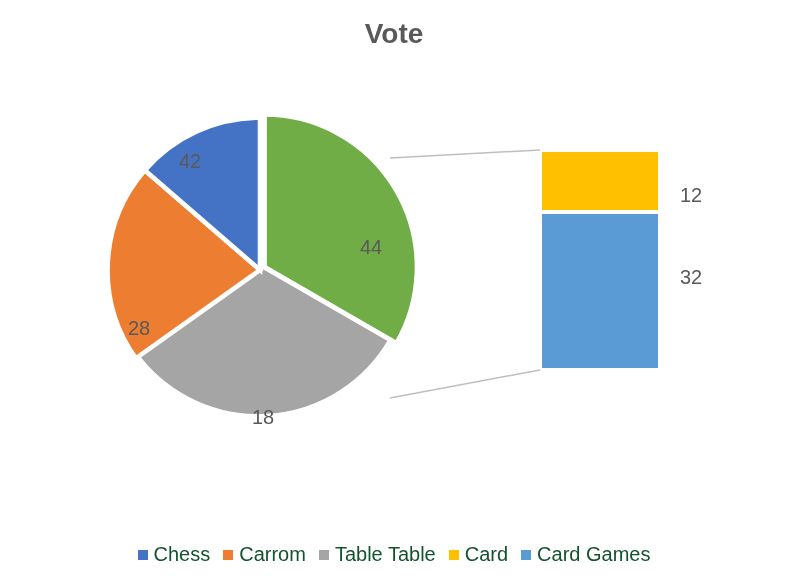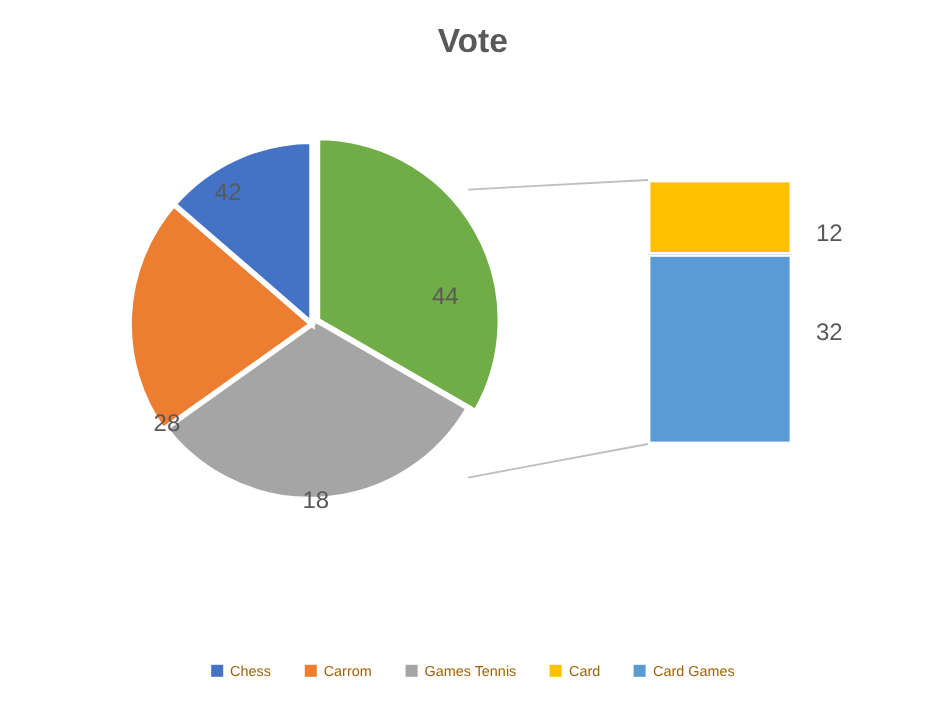--- a/index.html
+++ b/index.html
@@ -75,23 +75,23 @@
     fill: none;
   }
   
   .legend {
     position: absolute;
     bottom: 20px;
     left: 0;
     width: 100%;
     display: flex;
     justify-content: center;
-    gap: 28px;
-    font-size: 12px;
-    color: #a16207;
+    gap: 13px;
+    font-size: 20px;
+    color: #14532d;
   }
   .legend-item {
     display: flex;
     align-items: center;
     gap: 6px;
   }
   .swatch {
     width: 10px;
     height: 10px;
     display: inline-block;
@@ -117,21 +117,21 @@
 
       <path d="M -1 -4 L 85.602 46 A 100 100 0 0 1 -82.469 54.026 Z" fill="#A5A5A5" stroke="#ffffff" stroke-width="3"></path>
 
       <path d="M 0 0 L -81.469 58.026 A 100 100 0 0 1 -75.575 -65.486 Z" fill="#ED7D31" stroke="#ffffff" stroke-width="3"></path>
 
       <path d="M 0 0 L -75.575 -65.486 A 100 100 0 0 1 0 -100 Z" fill="#4472C4" stroke="#ffffff" stroke-width="3"></path>
     </svg>
 
     <div class="slice-label" style="left:360px; top:146px;">44</div>
     <div class="slice-label" style="left:151px; top:60px;margin-left:28px;">42</div>
-    <div class="slice-label" style="left:128px; top:252px;">28</div>
+    <div class="slice-label" style="left:128px; top:227px;">28</div>
     <div class="slice-label" style="left:252px; top:316px;">18</div>
 
     <div class="bar-stack">
 
       <div class="bar-seg" style="flex:12; background:#FFC000;"></div>
       <div class="bar-seg" style="flex:32; background:#5B9BD5;"></div>
     </div>
     <div class="bar-label" style="left:680px; top:80px;margin-top:14px;">12</div>
     <div class="bar-label" style="left:680px; top:176px;">32</div>
 
@@ -141,21 +141,21 @@
     <div class="legend-item">
       <span class="swatch" style="background:#4472C4;"></span>
       <span>Chess</span>
     </div>
     <div class="legend-item">
       <span class="swatch" style="background:#ED7D31;"></span>
       <span>Carrom</span>
     </div>
     <div class="legend-item">
       <span class="swatch" style="background:#A5A5A5;"></span>
-      <span>Games Tennis</span>
+      <span>Table Table</span>
     </div>
     <div class="legend-item">
       <span class="swatch" style="background:#FFC000;"></span>
       <span>Card</span>
     </div>
     <div class="legend-item">
       <span class="swatch" style="background:#5B9BD5;"></span>
       <span>Card Games</span>
     </div>
   </div>

